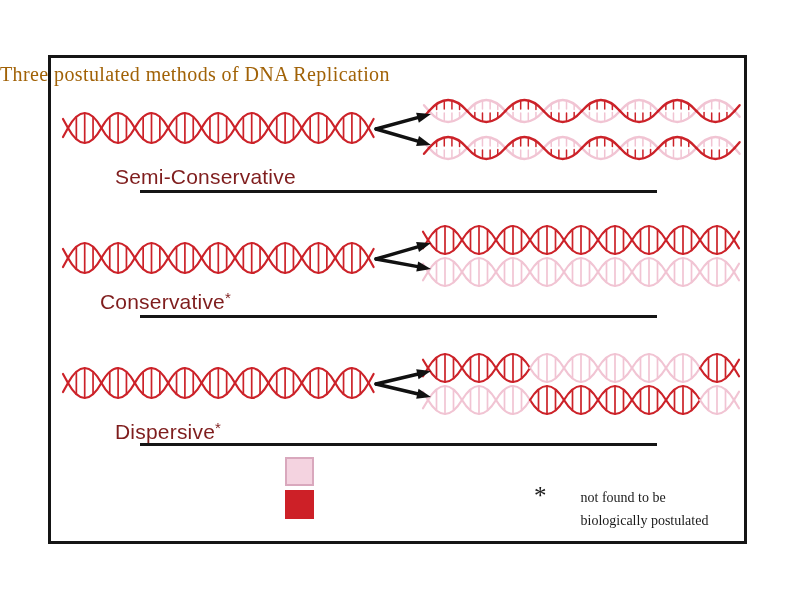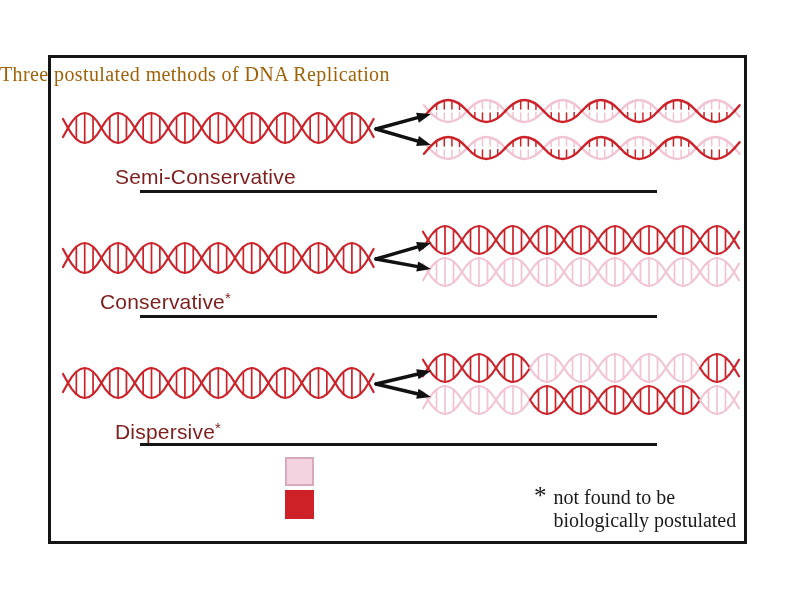--- a/index.html
+++ b/index.html
@@ -11,21 +11,21 @@
          font-family:"Liberation Serif",serif;font-size:20px;color:#a16207;letter-spacing:.4px;}
   #art{position:absolute;left:0;top:0;}
   .row-label{position:absolute;font-size:21px;color:#7f1d1d;letter-spacing:.2px;}
   .row-label sup{font-size:15px;vertical-align:6px;}
   .rule{position:absolute;height:3px;background:#151515;}
   .legend-swatch{position:absolute;width:29px;height:29px;box-sizing:border-box;}
   .legend-label{position:absolute;font-size:13.5px;color:#151515;}
   #footnote{position:absolute;left:534px;top:486px;display:flex;color:#1a1a1a;
             font-family:"Liberation Serif",serif;}
   #footnote .star{font-size:25px;line-height:20px;margin-right:7px;}
-  #footnote .fn-text{font-size:20px;line-height:23px;}
+  #footnote .fn-text{font-size:14px;line-height:23px;margin-left:27px;}
 </style>
 </head>
 <body>
 
 <div id="stage">
   <div id="frame"></div>
 
   <div id="title">Three postulated methods of DNA Replication</div>
 
   <svg id="art" width="800" height="600" viewBox="0 0 800 600">

